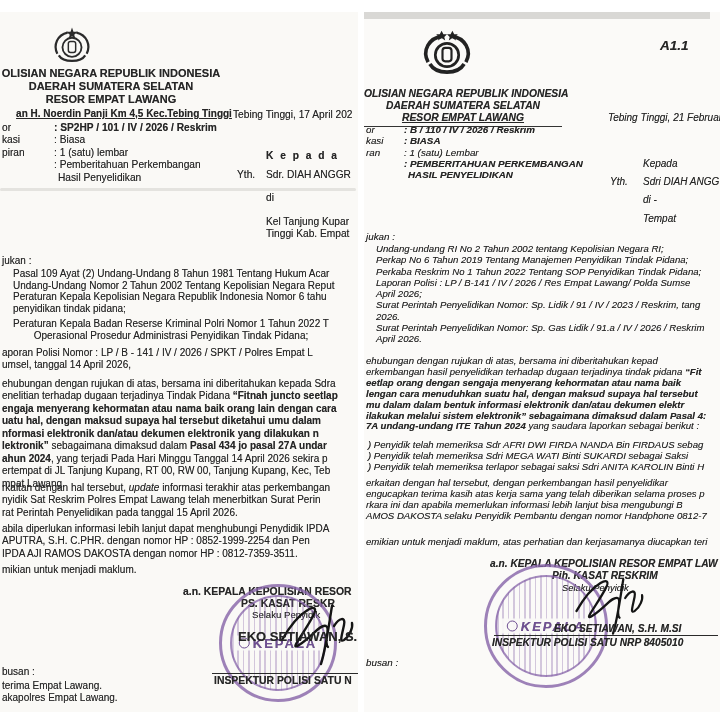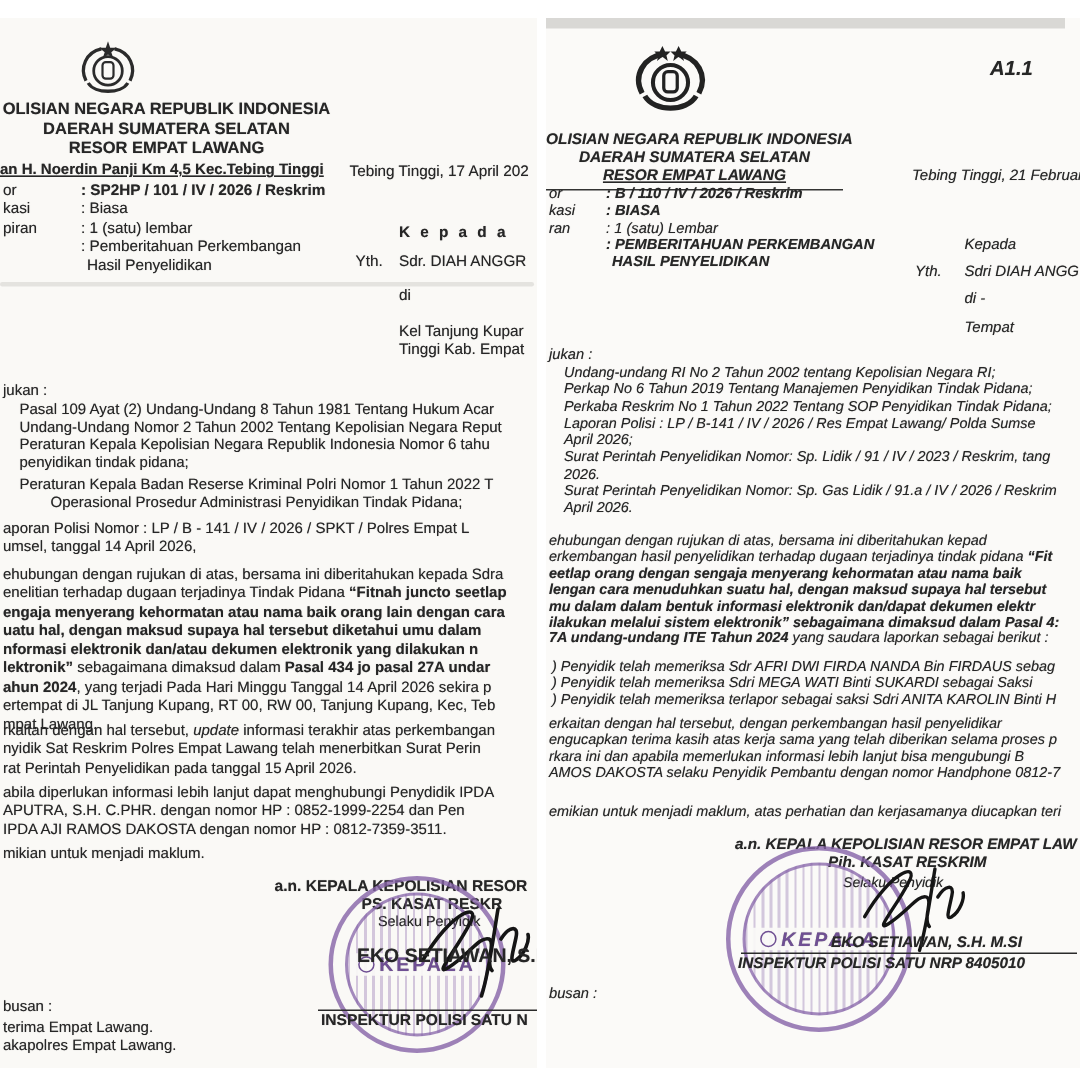--- a/index.html
+++ b/index.html
@@ -53,21 +53,21 @@
         <circle cx="30" cy="29" r="13" fill="none" stroke="#2b2b2b" stroke-width="2.5"></circle>
         <rect x="25" y="21" width="10" height="15" rx="3" fill="none" stroke="#2b2b2b" stroke-width="2"></rect>
       </svg>
     </div>
 
     <div class="abs c lh-head" style="left:0;top:55px;width:222px;">
       <div>OLISIAN NEGARA REPUBLIK INDONESIA</div>
       <div>DAERAH SUMATERA SELATAN</div>
       <div>RESOR EMPAT LAWANG</div>
     </div>
-    <div class="abs b" style="left:0;top:96px;width:207px;text-align:center;font-size:10px;text-decoration:underline;">an H. Noerdin Panji Km 4,5 Kec.Tebing Tinggi</div>
+    <div class="abs b" style="left:0;top:96px;width:248px;text-align:center;font-size:10px;text-decoration:underline;">an H. Noerdin Panji Km 4,5 Kec.Tebing Tinggi</div>
 
     <div class="abs" style="left:233px;top:97px;font-size:10.2px;">Tebing Tinggi, 17 April 202</div>
 
     <div class="abs" style="left:2px;top:110px;width:356px;">
       <div class="meta-row">
         <span class="lbl">or</span>
         <span class="b">: SP2HP / 101 / IV / 2026 / Reskrim</span>
       </div>
       <div class="meta-row">
         <span class="lbl">kasi</span>
@@ -236,21 +236,21 @@
         <div class="ln">2026.</div>
         <div class="ln">Surat Perintah Penyelidikan Nomor: Sp. Gas  Lidik / 91.a / IV / 2026 / Reskrim</div>
         <div class="ln">April 2026.</div>
       </div>
 
     <div class="abs body-r" style="left:2px;top:344px;">
         <div class="ln">ehubungan dengan rujukan di atas, bersama ini diberitahukan kepad</div>
         <div class="ln"><span>erkembangan hasil penyelidikan terhadap dugaan terjadinya tindak pidana </span><span class="b">“Fit</span></div>
         <div class="ln"><span class="b">eetlap orang dengan sengaja menyerang kehormatan atau nama baik</span></div>
         <div class="ln"><span class="b">lengan cara menuduhkan suatu hal, dengan maksud supaya hal tersebut</span></div>
-        <div class="ln"><span class="b">mu dalam dalam bentuk informasi elektronik dan/dapat dekumen elektr</span></div>
+        <div class="ln"><span class="b">mu dalam dalam bentuk informasi elektronik dan/atau dekumen elektr</span></div>
         <div class="ln"><span class="b">ilakukan melalui sistem elektronik” sebagaimana dimaksud dalam Pasal 4:</span></div>
         <div class="ln"><span class="b">7A undang-undang ITE Tahun 2024</span><span> yang saudara laporkan sebagai berikut :</span></div>
       </div>
     <div class="abs body-r" style="left:4px;top:428px;">
         <div class="ln">)   Penyidik telah memeriksa Sdr AFRI DWI FIRDA NANDA Bin FIRDAUS sebag</div>
         <div class="ln">)   Penyidik telah memeriksa Sdri MEGA WATI Binti SUKARDI sebagai Saksi</div>
         <div class="ln">)   Penyidik telah memeriksa terlapor sebagai saksi Sdri ANITA KAROLIN Binti H</div>
       </div>
     <div class="abs body-r" style="left:2px;top:466px;line-height:12.2px;">
         <div class="ln">erkaitan dengan hal tersebut, dengan perkembangan hasil penyelidikar</div>

